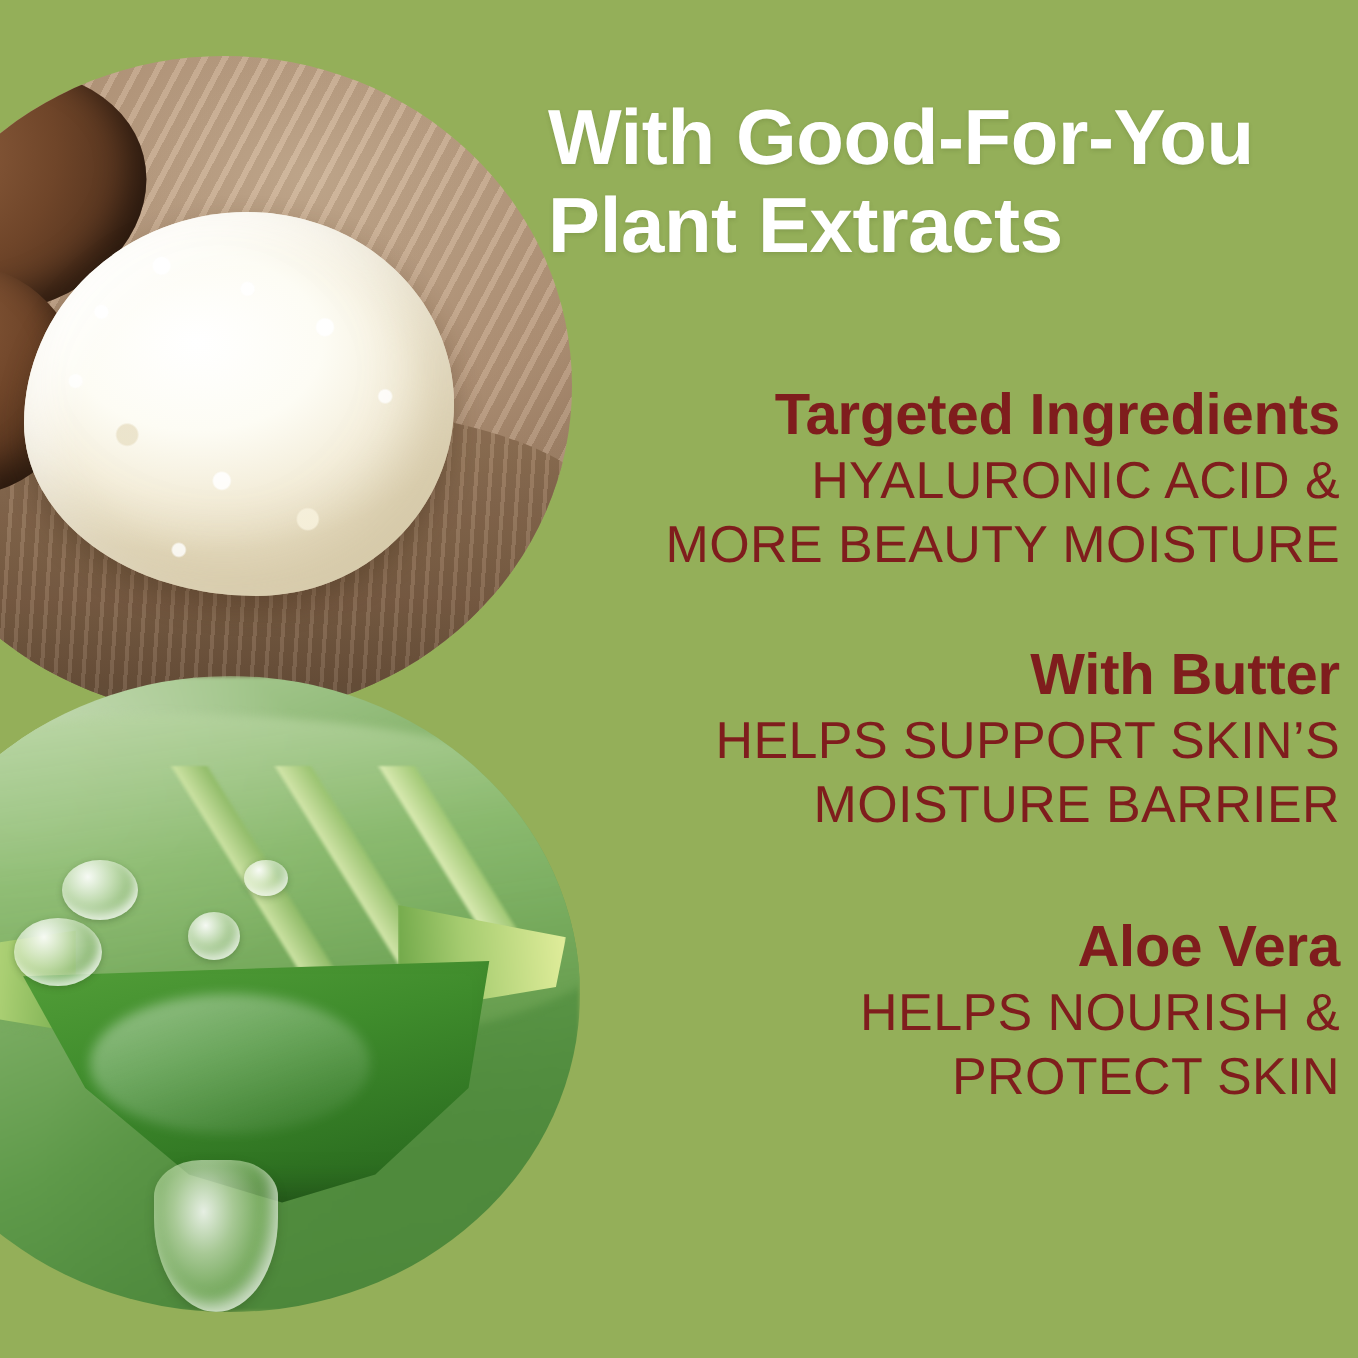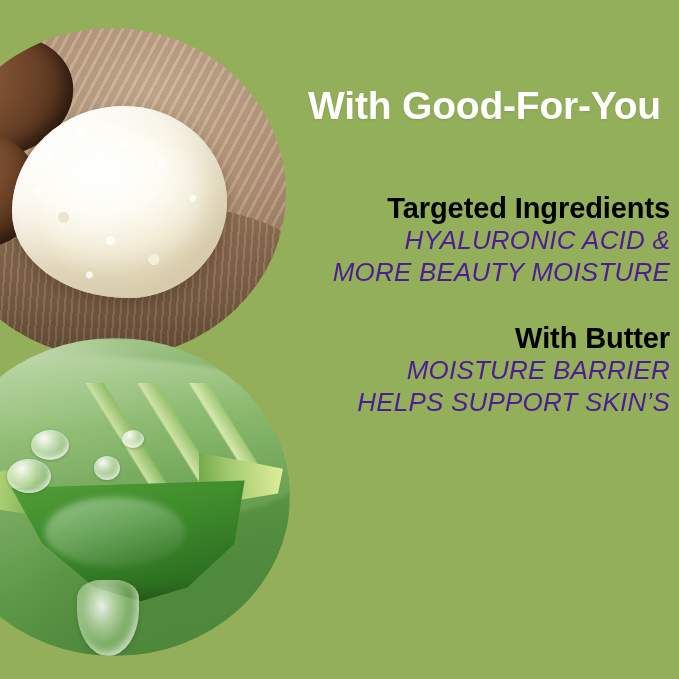--- a/index.html
+++ b/index.html
@@ -192,57 +192,55 @@
     width: 62px;
     height: 76px;
     background: radial-gradient(ellipse 60% 70% at 40% 34%, rgba(255,255,255,0.85) 0%, rgba(224,240,206,0.6) 40%, rgba(150,196,120,0.55) 78%, rgba(110,160,85,0.6) 100%);
     border-radius: 38% 38% 50% 50% / 24% 24% 62% 62%;
     box-shadow: inset -3px -4px 8px rgba(255,255,255,0.7), 0 2px 5px rgba(40,70,25,0.28);
   }
 
   
   #headline {
     position: absolute;
-    right: 18px;
+    right: 3px;
     top: 48px;
     width: 402px;
-    text-align: right;
+    text-align: left;
     color: #ffffff;
     font-size: 39px;
     font-weight: bold;
     line-height: 1.14;
     letter-spacing: -0.2px;
     text-shadow: 0 1px 2px rgba(60,80,30,0.18);
-    margin-top: 36px;
   }
 
   .block {
     position: absolute;
     right: 9px;
     width: 392px;
     text-align: right;
   }
   #block-targeted { top: 192px; }
   #block-shea     { top: 322px; }
   #block-aloe     { top: 458px; }
 
   .block-title {
-    color: #000000;
+    color: #7f1d1d;
     font-size: 29px;
     font-weight: bold;
     line-height: 1.15;
     letter-spacing: -0.1px;
   }
   .block-line {
-    color: #4c1d95;
+    color: #7f1d1d;
     font-size: 26px;
     font-weight: normal;
     line-height: 1.2;
     letter-spacing: 0.2px;
-    font-style: italic;
   }
   #block-targeted .block-line { text-align: right; }
 </style>
 </head>
 <body>
 
 <div id="poster">
 
   <div class="photo-circle" id="shea-circle">
     <div class="wood-bg"></div>
@@ -264,28 +262,34 @@
     <div class="droplet" id="drop-1"></div>
     <div class="droplet" id="drop-2"></div>
     <div class="droplet" id="drop-3"></div>
 
     <div class="droplet" id="drop-5"></div>
     <div class="gel-drip"></div>
   </div>
 
   <div id="headline">
     <div>With Good-For-You</div>
+    <div>Plant Extracts</div>
   </div>
 
   <div class="block" id="block-targeted">
     <div class="block-title">Targeted Ingredients</div>
     <div class="block-line">HYALURONIC ACID &amp;</div>
     <div class="block-line">MORE BEAUTY MOISTURE</div>
   </div>
 
   <div class="block" id="block-shea">
     <div class="block-title">With Butter</div>
+    <div class="block-line">HELPS SUPPORT SKIN’S</div>
     <div class="block-line">MOISTURE BARRIER</div>
-    <div class="block-line">HELPS SUPPORT SKIN’S</div>
-  </div>
-
+  </div>
+
+  <div class="block" id="block-aloe">
+    <div class="block-title">Aloe Vera</div>
+    <div class="block-line">HELPS NOURISH &amp;</div>
+    <div class="block-line">PROTECT SKIN</div>
+  </div>
 
 </div>
 
 </body></html>

